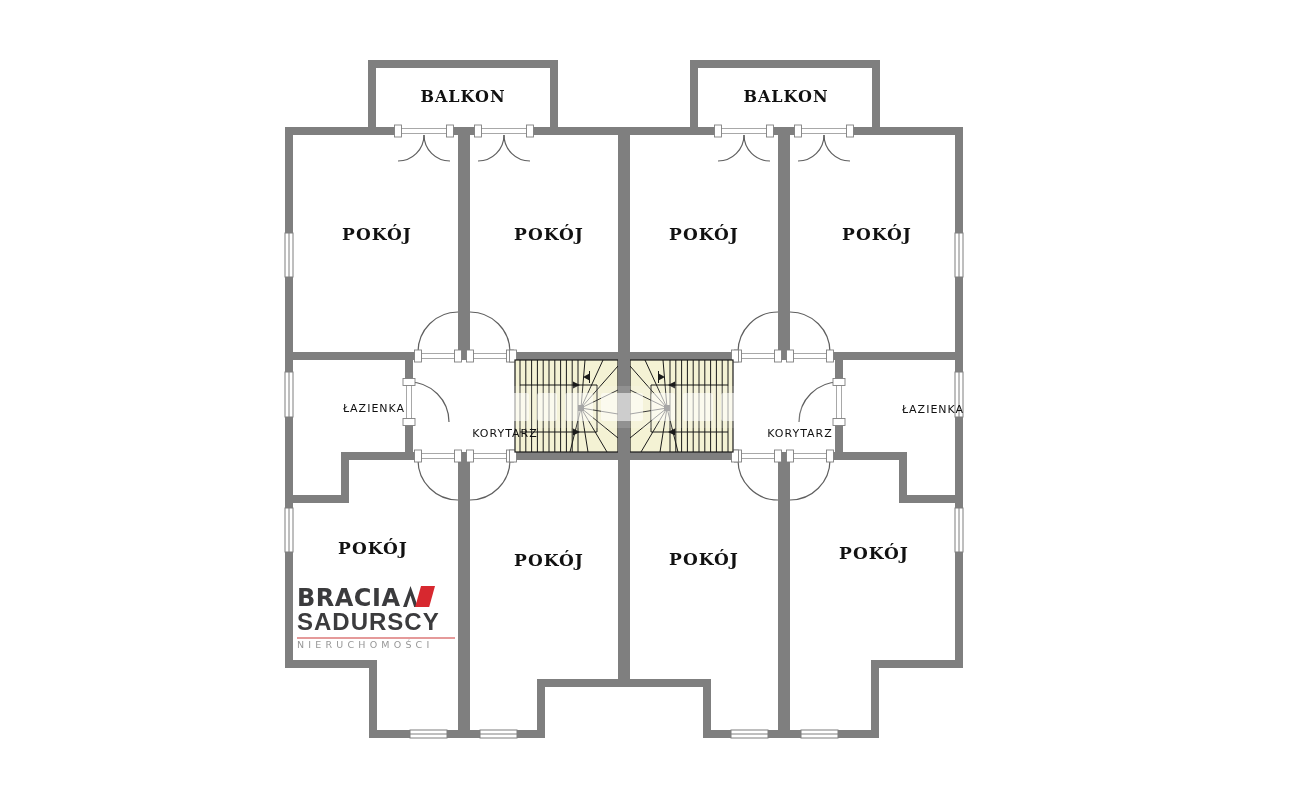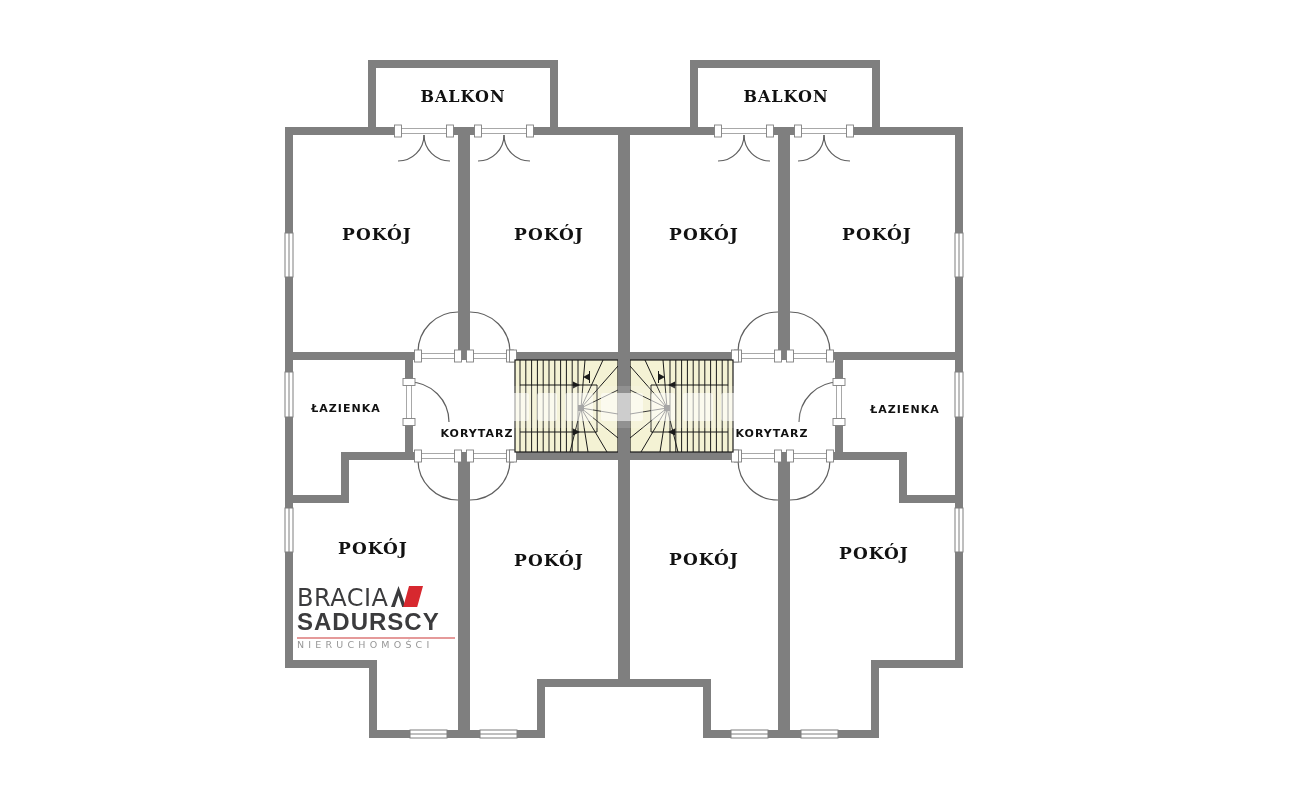--- a/index.html
+++ b/index.html
@@ -25,34 +25,34 @@
   .arc{fill:none;stroke:#5f5f5f;stroke-width:1.2;}
   .thr{stroke:#a8a8a8;stroke-width:1;}
   .stair-bg{fill:var(--stair_fill);stroke:var(--stair_line);stroke-width:1.2;}
   .sline{stroke:var(--stair_line);stroke-width:1;fill:none;}
   .sfill{fill:var(--stair_line);}
 
   
   .lbl{position:absolute;transform:translate(-50%,-50%);color:var(--label);white-space:nowrap;}
   .room-lbl{font-family:"DejaVu Serif","Liberation Serif",serif;font-weight:bold;font-size:17px;letter-spacing:1px;}
   .balkon-lbl{font-family:"DejaVu Serif","Liberation Serif",serif;font-weight:bold;font-size:16px;letter-spacing:1px;}
-  .small-lbl{font-family:"DejaVu Sans","Liberation Sans",sans-serif;font-weight:bold;font-size:11px;letter-spacing:1px;}
+  .small-lbl{font-family:"DejaVu Sans","Liberation Sans",sans-serif;font-weight:normal;font-size:11px;letter-spacing:1px;margin-left:28px;}
 
   
   .watermark{position:absolute;left:452px;top:386px;width:350px;height:42px;
     display:flex;align-items:center;justify-content:center;
     background:rgba(255,255,255,0.14);pointer-events:none;}
   .watermark span{display:inline-block;background:rgba(255,255,255,0.55);
     height:28px;margin:0 4px;border-radius:2px;}
   .wb1{width:34px}.wb2{width:20px}.wb3{width:28px}.wb4{width:42px}.wb5{width:24px}.wb6{width:30px}.wb7{width:38px}
 
   
   .logo{position:absolute;left:297px;top:586px;width:162px;color:var(--logo_dark);}
   .logo-row1{display:flex;align-items:flex-end;gap:3px;
-    font-family:"DejaVu Sans","Liberation Sans",sans-serif;font-weight:normal;
+    font-family:"DejaVu Sans","Liberation Sans",sans-serif;font-weight:bold;
     font-size:24px;line-height:22px;letter-spacing:0.5px;}
   .logo-row2{font-family:Liberation Sans, sans-serif;font-weight:bold;
     font-size:24px;line-height:24px;letter-spacing:1px;margin-top:1px;}
   .logo-rule{width:158px;height:2px;background:var(--logo_rule);margin-top:3px;}
   .logo-sub{font-family:"DejaVu Sans","Liberation Sans",sans-serif;
     font-size:9.5px;letter-spacing:4.2px;color:var(--logo_gray);}
   .logo-mark{display:block;margin-bottom:2px;}
 </style>
 </head>
 <body>

